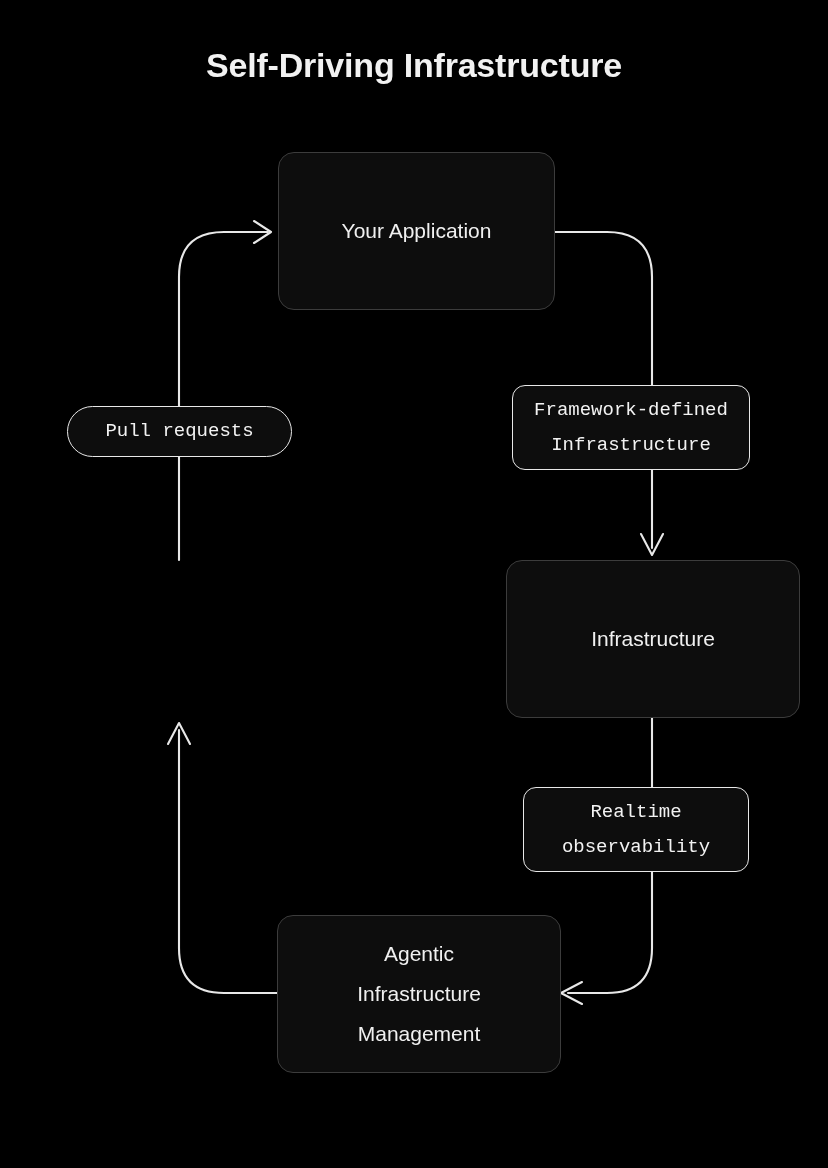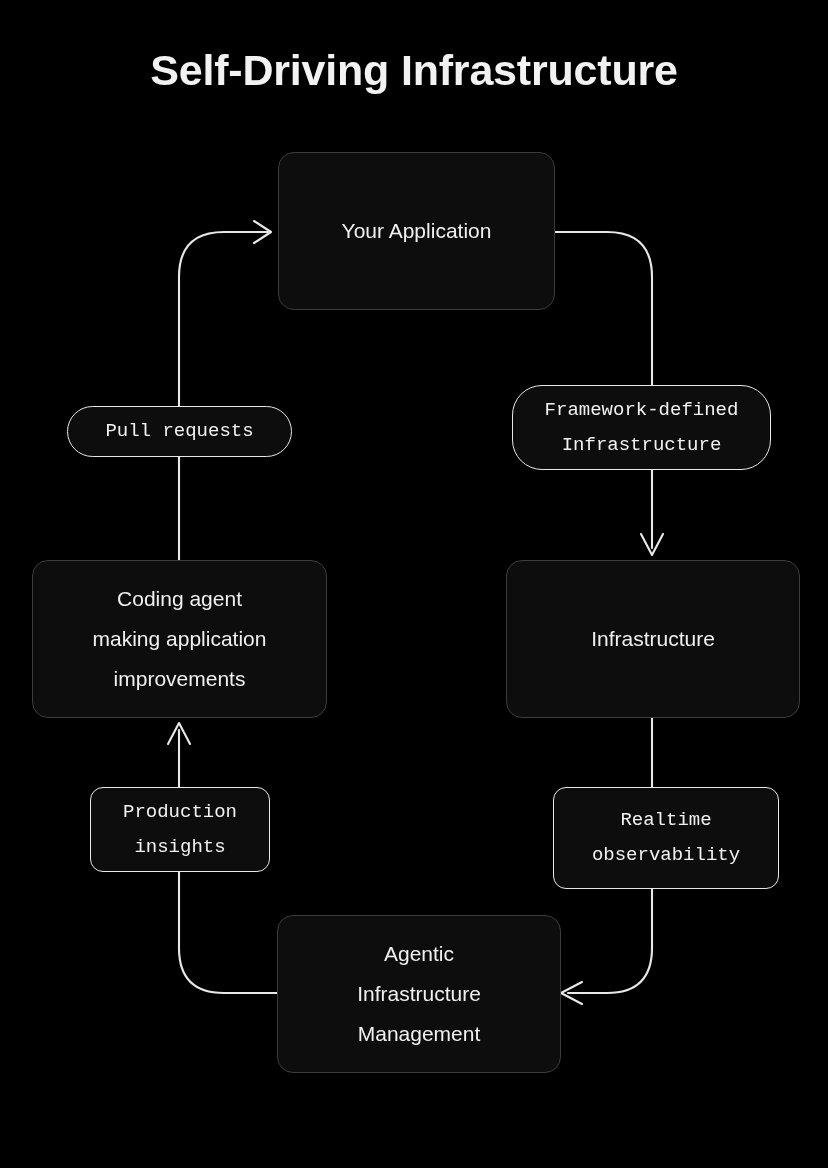--- a/index.html
+++ b/index.html
@@ -20,21 +20,21 @@
     height: 1168px;
     background: #000000;
   }
   #title {
     position: absolute;
     top: 46px;
     left: 0;
     width: 828px;
     text-align: center;
     color: #f2f2f2;
-    font-size: 43px;
+    font-size: 34px;
     font-weight: bold;
     letter-spacing: -0.2px;
     font-family: "Liberation Sans", sans-serif;
   }
   svg#edges {
     position: absolute;
     top: 0;
     left: 0;
     width: 828px;
     height: 1168px;
@@ -72,23 +72,23 @@
   }
   .pill { border-radius: 999px; }
   .rrect { border-radius: 13px; }
 
   #node-your-application { left: 278px; top: 152px; width: 277px; height: 158px; }
   #node-coding-agent     { left: 32px;  top: 560px; width: 295px; height: 158px; }
   #node-infrastructure   { left: 506px; top: 560px; width: 294px; height: 158px; }
   #node-agentic-mgmt     { left: 277px; top: 915px; width: 284px; height: 158px; }
 
   #label-pull-requests   { left: 67px;  top: 406px; width: 225px; height: 51px; }
-  #label-framework       { left: 512px; top: 385px; width: 259px; height: 85px; border-radius: 30px; }
+  #label-framework       { left: 512px; top: 385px; width: 238px; height: 85px; }
   #label-production      { left: 90px;  top: 787px; width: 180px; height: 85px; }
-  #label-realtime        { left: 553px; top: 787px; width: 226px; height: 102px; font-family: Liberation Mono, monospace; }
+  #label-realtime        { left: 523px; top: 787px; width: 226px; height: 85px; font-family: Liberation Mono, monospace; }
 </style>
 </head>
 <body>
 
 <div id="canvas">
 
   <div id="title">Self-Driving Infrastructure</div>
 
   <svg id="edges" viewBox="0 0 828 1168" xmlns="http://www.w3.org/2000/svg">
     <g fill="none" stroke="#e8e8e8" stroke-width="2.1" stroke-linecap="round" stroke-linejoin="round">
@@ -102,34 +102,29 @@
       <path d="M 652,718 L 652,948 Q 652,993 607,993 L 568,993"></path>
       <path d="M 582,982 L 561,993 L 582,1004"></path>
 
       <path d="M 277,993 L 224,993 Q 179,993 179,948 L 179,730"></path>
       <path d="M 168,744 L 179,723 L 190,744"></path>
     </g>
   </svg>
 
   <div class="node" id="node-your-application">Your Application</div>
 
-  <div class="node" id="node-coding-agent">Coding agent
-making application
-improvements</div>
 
   <div class="node" id="node-infrastructure">Infrastructure</div>
 
   <div class="node" id="node-agentic-mgmt">Agentic
 Infrastructure
 Management</div>
 
   <div class="edge-label pill" id="label-pull-requests">Pull requests</div>
 
   <div class="edge-label rrect" id="label-framework">Framework-defined
 Infrastructure</div>
 
-  <div class="edge-label rrect" id="label-production">Production
-insights</div>
 
   <div class="edge-label rrect" id="label-realtime">Realtime
 observability</div>
 
 </div>
 
 </body></html>

